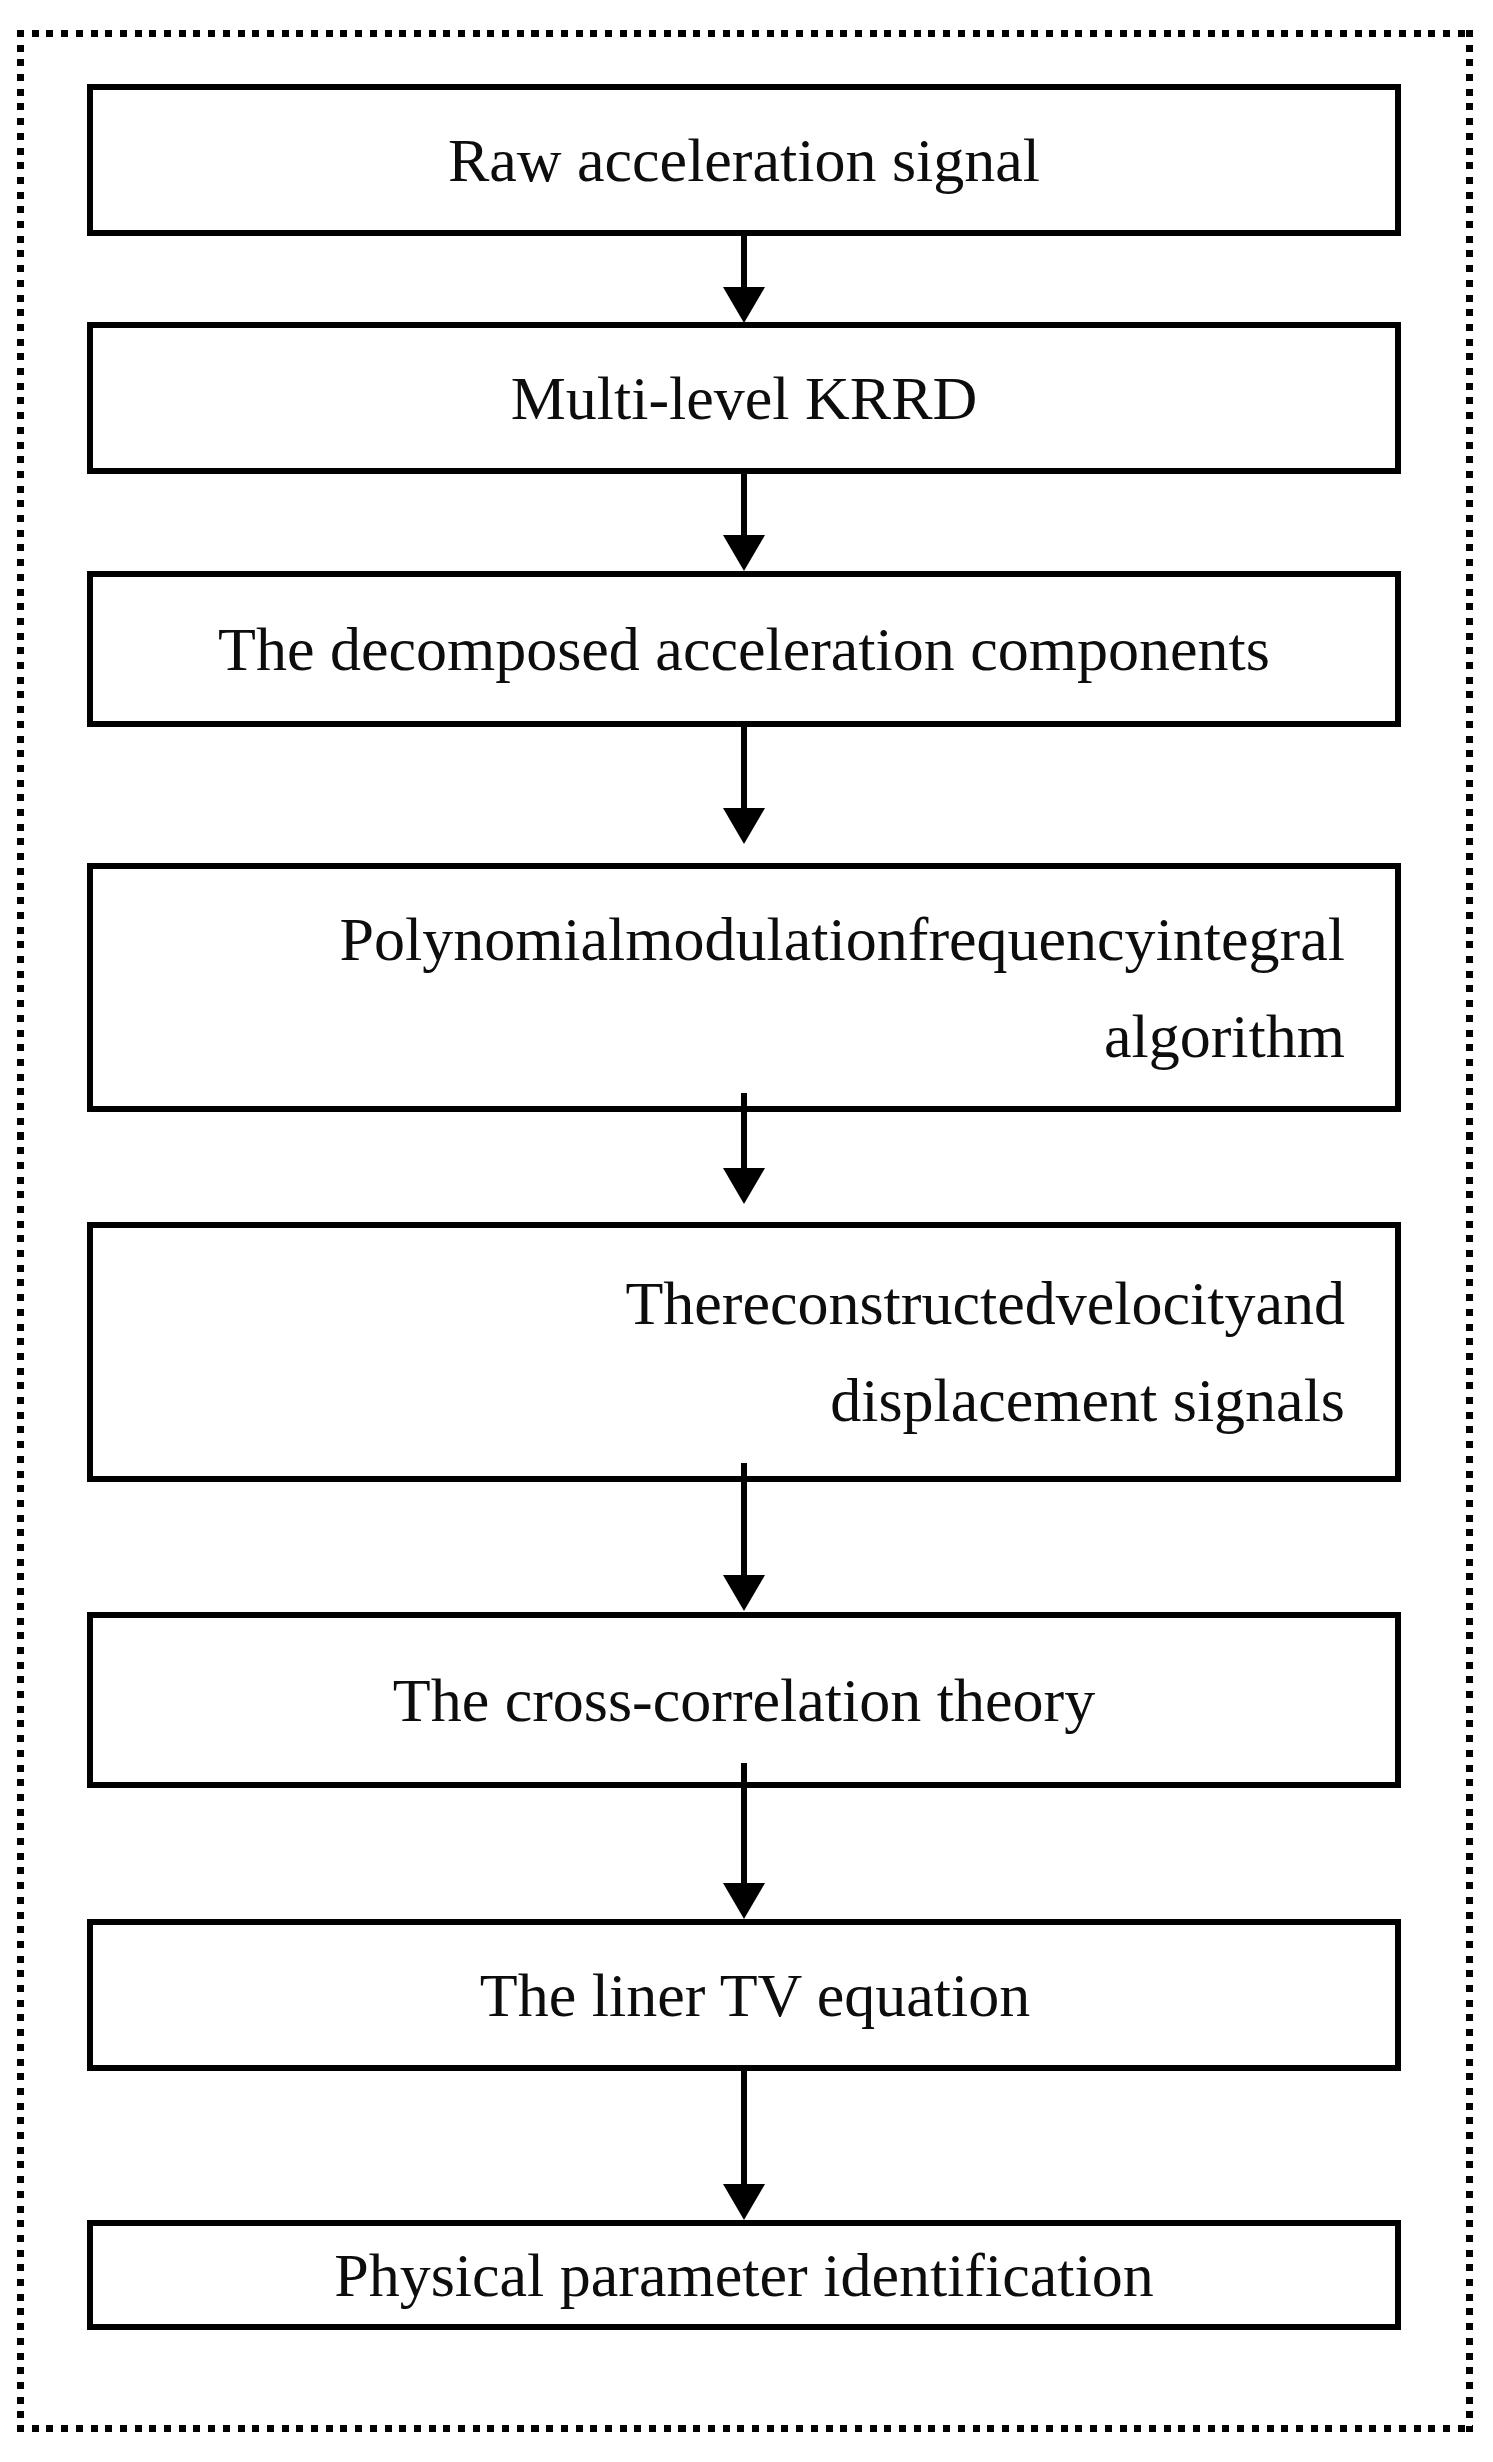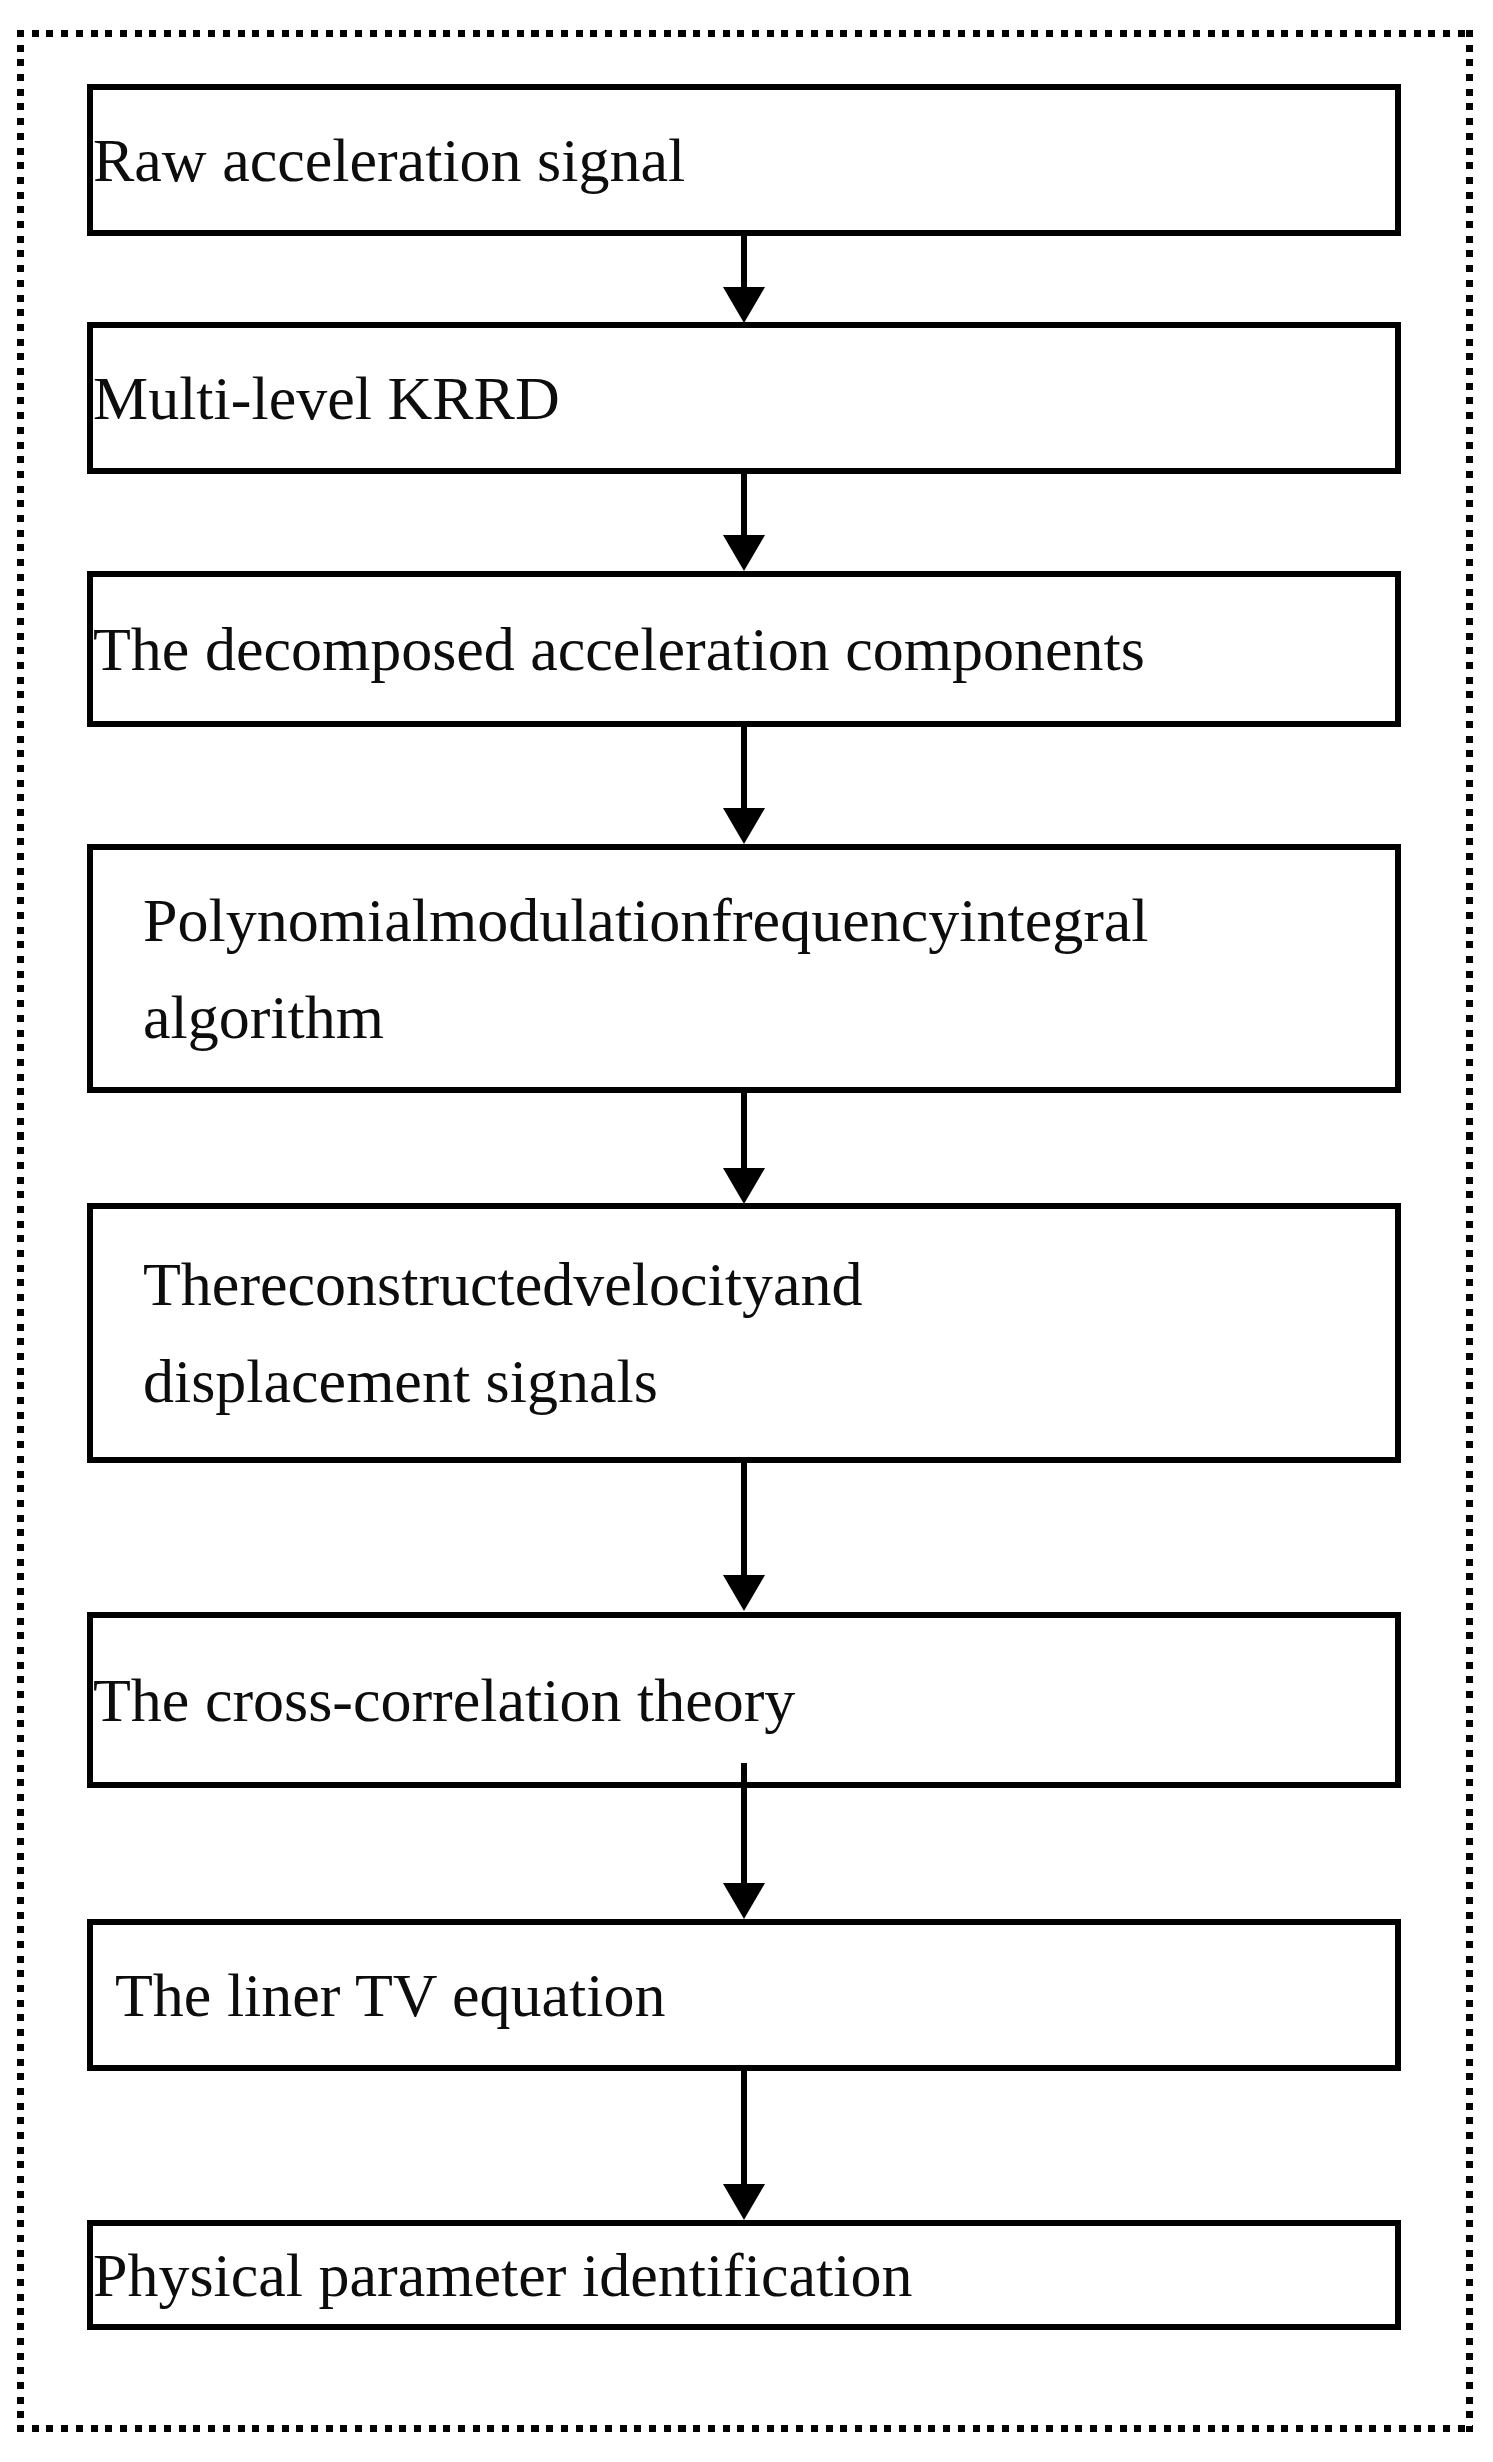--- a/index.html
+++ b/index.html
@@ -42,32 +42,34 @@
   
   .fbox {
     position: absolute;
     left: 87px;
     width: 1314px;
     box-sizing: border-box;
     border: 6px solid #000000;
     background: #ffffff;
     display: flex;
     align-items: center;
+    justify-content: center;
     font-size: 62px;
     line-height: 1;
     text-align: center;
     white-space: nowrap;
   }
   .fbox.two {
     flex-direction: column;
-    align-items: flex-start;
+    align-items: flex-end;
     justify-content: center;
     padding: 0 50px;
     text-align: left;
     line-height: 97px;
+    margin-top: 19px;
   }
   .fbox.two .fline { display: block; }
   [data-justify] {
     display: flex !important;
     justify-content: space-between;
   }
 
   .b1 { top: 84px;   height: 152px; }
   .b2 { top: 322px;  height: 152px; }
   .b3 { top: 571px;  height: 156px; }

